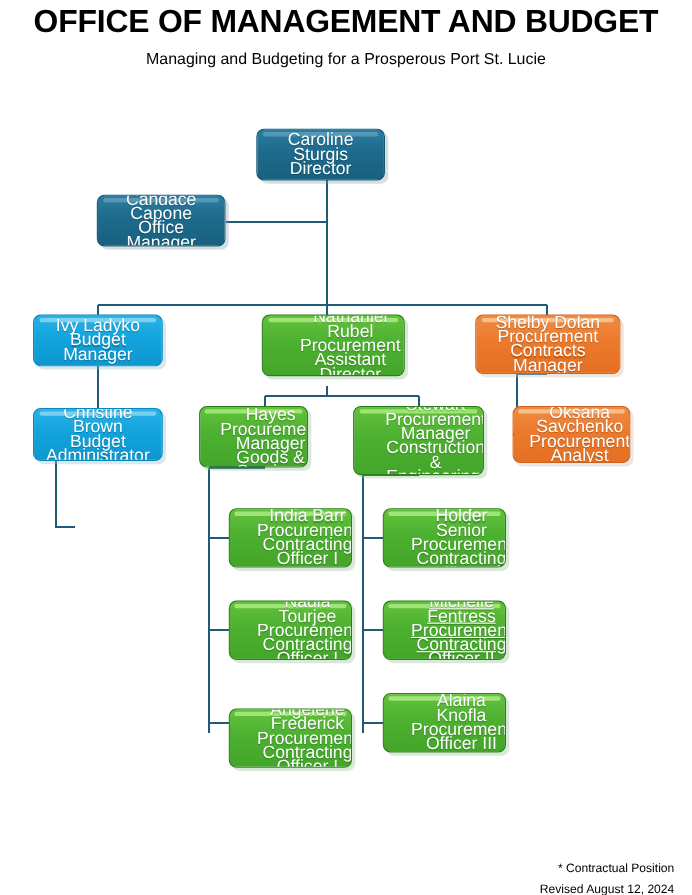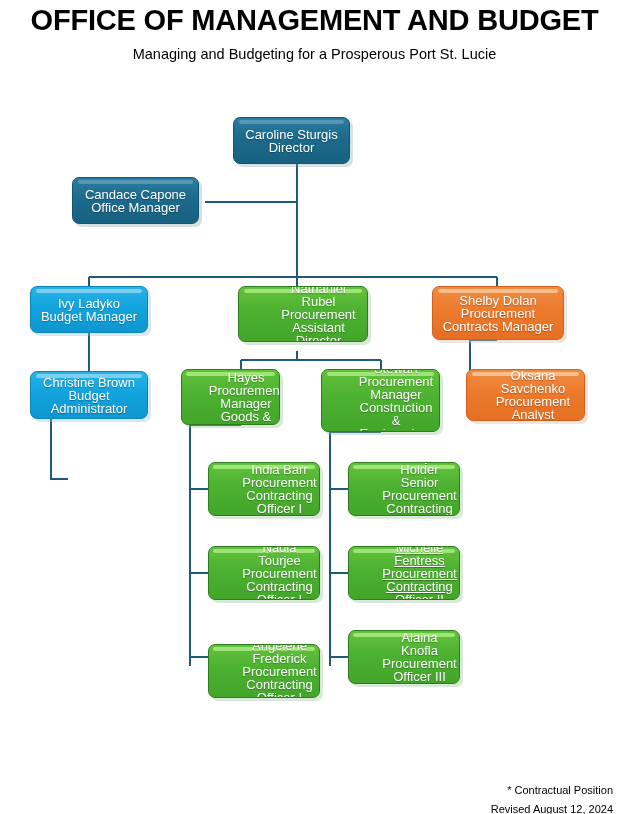--- a/index.html
+++ b/index.html
@@ -58,21 +58,21 @@
   
   .node {
     position: absolute;
     box-sizing: border-box;
     display: flex;
     align-items: center;
     justify-content: center;
     text-align: center;
     border-radius: 7px;
     color: #ffffff;
-    font-size: 13px;
+    font-size: 16px;
     line-height: 13px;
     padding: 3px 5px;
     overflow: hidden;
   }
   .node .node-label {
     position: relative;
     z-index: 2;
     white-space: pre-line;
     text-shadow: 0 1px 1px rgba(0,0,0,0.28);
   }
@@ -184,21 +184,21 @@
       <path d="M470,340 L470,395 L466,395"></path>
       <path d="M497,340 L470,340"></path>
     </g>
   </svg>
 
   <div class="node teal" style="left:233px; top:117px; width:117px; height:47px;">
     <span class="node-label">Caroline Sturgis
 Director</span>
   </div>
 
-  <div class="node teal" style="left:72px; top:177px; width:127px; height:47px;">
+  <div class="node teal" style="left:88px; top:177px; width:117px; height:47px;">
     <span class="node-label">Candace Capone
 Office Manager</span>
   </div>
 
   <div class="node blue" style="left:30px; top:286px; width:118px; height:47px;">
     <span class="node-label">Ivy Ladyko
 Budget Manager</span>
   </div>
 
   <div class="node green" style="left:238px; top:286px; width:130px; height:56px;">
@@ -225,21 +225,21 @@
 Goods &amp; Services</span>
   </div>
 
   <div class="node green" style="left:321px; top:369px; width:119px; height:63px;">
     <span class="node-label">Keith Stewart
 Procurement Manager
 Construction &amp;
 Engineering, CCNA</span>
   </div>
 
-  <div class="node orange" style="left:466px; top:369px; width:119px; height:52px;padding-left:20px;">
+  <div class="node orange" style="left:466px; top:369px; width:107px; height:52px;padding-left:20px;">
     <span class="node-label">Oksana Savchenko
 Procurement
 Analyst</span>
   </div>
 
   <div class="node green" style="left:208px; top:462px; width:112px; height:54px;">
     <span class="node-label">India Barr
 Procurement
 Contracting Officer I</span>
   </div>

